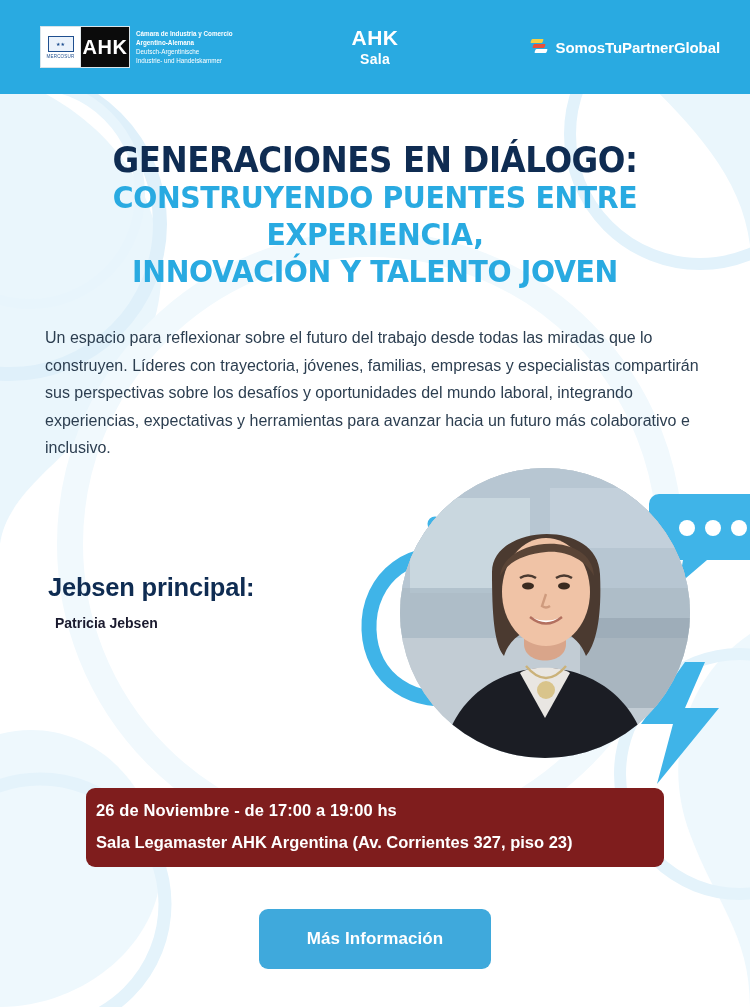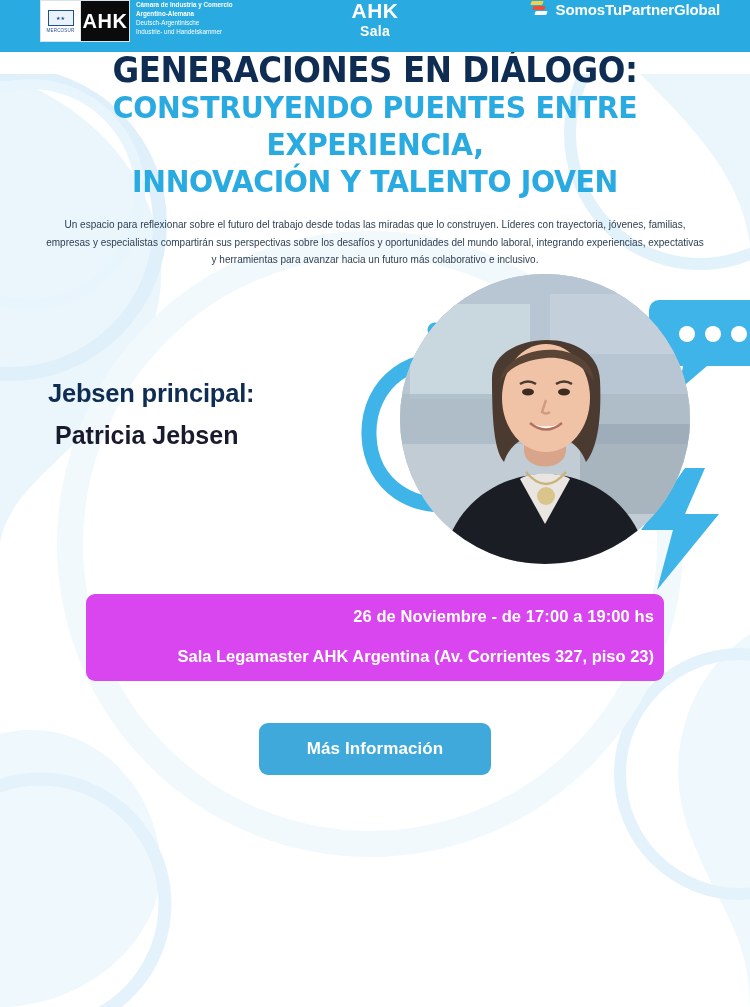--- a/index.html
+++ b/index.html
@@ -8,23 +8,24 @@
     width: 750px;
     height: 1007px;
     font-family: "Liberation Sans", sans-serif;
     background: #ffffff;
     overflow: hidden;
     position: relative;
   }
 
   
   .header {
-    height: 52px;
+    height: 94px;
     background: #29AAE1;
     display: flex;
+    align-items: center;
     position: relative;
     z-index: 20;
   }
 
   .logo-block {
     margin-left: 40px;
     width: 90px;
     height: 42px;
     background: #ffffff;
     display: flex;
@@ -130,20 +131,21 @@
 
   
   .content {
     position: relative;
     z-index: 10;
     padding: 0 45px;
   }
 
   .title-wrap {
     text-align: center;
+    padding-top: 48px;
   }
   .title-line1 {
     font-family: "DejaVu Sans", sans-serif;
     color: #0F2C52;
     font-weight: bold;
     font-size: 35px;
     letter-spacing: -.5px;
     transform: scaleX(0.93);
     line-height: 1.05;
   }
@@ -151,25 +153,25 @@
     font-family: "DejaVu Sans", sans-serif;
     color: #29AAE1;
     font-weight: bold;
     font-size: 30.5px;
     letter-spacing: -.4px;
     transform: scaleX(0.93);
     line-height: 1.22;
   }
 
   .paragraph {
-    margin-top: 16px;
+    margin-top: 34px;
     color: #2c3e50;
-    font-size: 10px;
+    font-size: 16px;
     line-height: 1.72;
-    text-align: center;
+    text-align: left;
   }
 
   
   .speaker-area {
     position: relative;
     height: 320px;
     margin-top: 6px;
   }
 
   .speaker-label {
@@ -179,21 +181,21 @@
     color: #0F2C52;
     font-size: 25.5px;
     font-weight: bold;
     letter-spacing: -.2px;
   }
   .speaker-name {
     position: absolute;
     left: 10px;
     top: 147px;
     color: #1a1a2e;
-    font-size: 25px;
+    font-size: 14px;
     font-weight: bold;
   }
 
   .photo-circle {
     position: absolute;
     left: 355px;
     top: 0px;
     width: 290px;
     height: 290px;
     border-radius: 50%;
@@ -206,41 +208,41 @@
   .deco-arrow { position:absolute; left:300px; top:22px; }
   .deco-bubble { position:absolute; left:600px; top:18px; }
   .deco-bolt { position:absolute; left:578px; top:190px; }
 
   
   .info-bar {
     position: relative;
     z-index: 10;
     margin: 0 auto;
     width: 578px;
-    background: #d946ef;
+    background: #7f1d1d;
     border-radius: 9px;
     padding: 13px 10px 15px;
-    text-align: right;
+    text-align: left;
     color: #ffffff;
   }
   .info-line1 { font-size: 16.5px; font-weight: bold; letter-spacing: .1px; }
-  .info-line2 { font-size: 16.5px; font-weight: bold; margin-top: 21px; }
+  .info-line2 { font-size: 16.5px; font-weight: bold; margin-top: 13px; }
 
   
   .buttons {
     position: relative;
     z-index: 10;
     margin-top: 42px;
     display: flex;
     justify-content: center;
     gap: 44px;
   }
   .btn {
     width: 232px;
-    height: 52px;
+    height: 60px;
     background: #3FA9DC;
     border-radius: 9px;
     border: none;
     color: #ffffff;
     font-size: 17px;
     font-weight: bold;
     font-family: "Liberation Sans", sans-serif;
     cursor: pointer;
     letter-spacing: .1px;
   }

